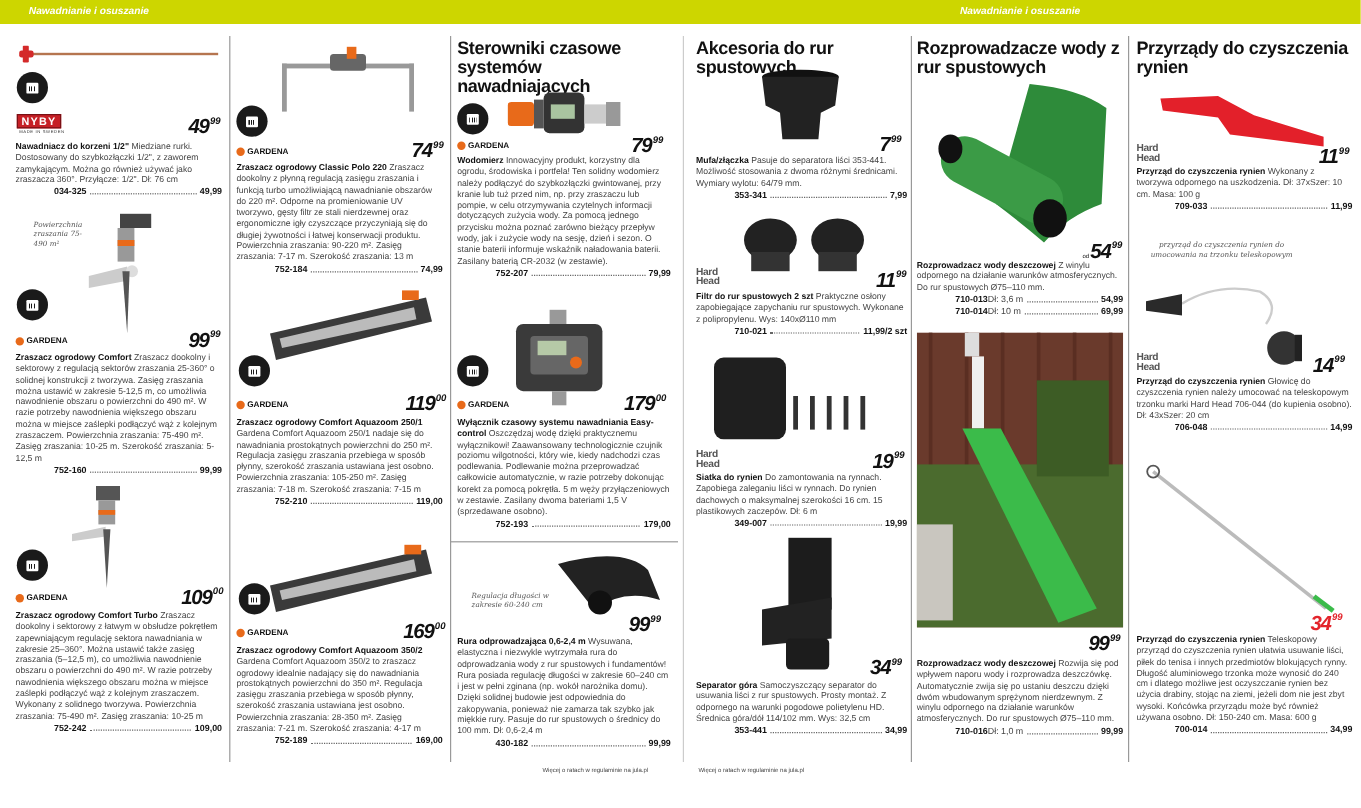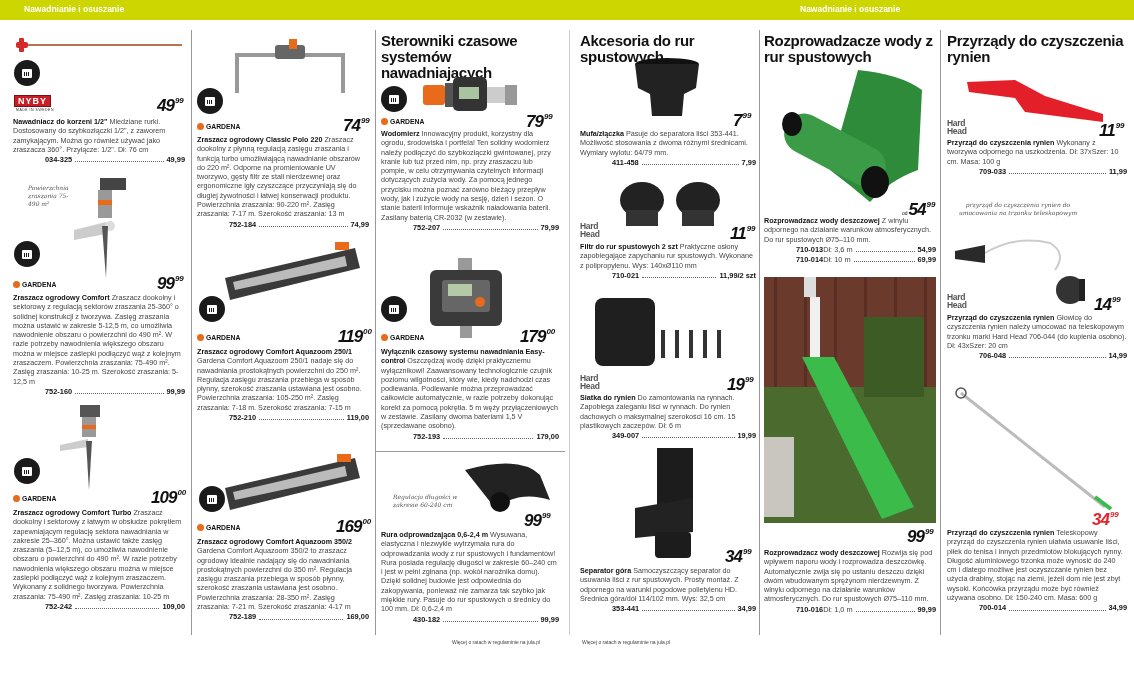--- a/index.html
+++ b/index.html
@@ -1,18 +1,18 @@
 <!DOCTYPE html>
 <html><head>
 <meta charset="utf-8">
 <style>
   * { box-sizing: border-box; margin: 0; padding: 0; }
   html, body { width: 1134px; height: 673px; overflow: hidden; background: #fff; }
   body { font-family: "Liberation Sans", sans-serif; color: #1a1a1a; position: relative; }
-  .topbar { position: absolute; left: 0; top: 0; width: 1134px; height: 20px; background: #cdd600; }
+  .topbar { position: absolute; left: 0; top: 0; width: 1134px; height: 20px; background: #cdd600; font-style: italic; }
   .topbar .hd { position: absolute; top: 4px; font-size: 8.5px; color: #fff; font-weight: bold; }
   .botbar { position: absolute; left: 0; top: 652px; width: 1134px; height: 21px; background: #cdd600; margin-top: 32px; }
   .botbar .pg { position: absolute; top: 5px; font-size: 9px; color: #fff; font-weight: bold; }
   .divider { position: absolute; top: 30px; width: 1px; background: #999; }
   .hdiv { position: absolute; height: 1px; background: #999; }
   .sec-title { font-family: "Liberation Sans", sans-serif; font-weight: bold; font-size: 15px; line-height: 16px; color: #111; letter-spacing: -0.3px; }
   .item { position: absolute; font-size: 7.2px; line-height: 9.3px; color: #333; }
   .item .name { font-weight: bold; color: #111; }
   .item .desc { color: #444; }
   .codeline { display: flex; font-size: 7.4px; font-weight: bold; color: #111; margin-top: 1px; white-space: nowrap; padding-left: 32px; }
@@ -271,21 +271,21 @@
 <div class="sec-title" style="position:absolute;left:580px;top:33px;width:180px">Akcesoria do rur spustowych</div>
 <svg class="img" style="left:632px;top:58px" width="70" height="62">
   <ellipse cx="35" cy="6" rx="32" ry="6" fill="#111"></ellipse>
   <path d="M3,6 L67,6 L64,30 L52,36 L50,58 L20,58 L18,36 L6,30 Z" fill="#222"></path>
 </svg>
 <div class="price" style="left:733px;top:111px"><span>7</span><sup>99</sup></div>
 <div class="item" style="left:580px;top:129px;width:176px">
   <span class="name">Mufa/złączka</span>
   <span class="desc">Pasuje do separatora liści 353-441. Możliwość stosowania z dwoma różnymi średnicami. Wymiary wylotu: 64/79 mm.</span>
   <div class="codeline">
-      <span>411-458</span>
+      <span>353-341</span>
       <span class="dots"></span>
       <span>7,99</span>
     </div>
 </div>
 
 <svg class="img" style="left:618px;top:180px" width="105" height="50">
   <ellipse cx="24" cy="20" rx="22" ry="18" fill="#222"></ellipse>
   <ellipse cx="80" cy="20" rx="22" ry="18" fill="#222"></ellipse>
   <rect x="8" y="30" width="32" height="16" fill="#333"></rect>
   <rect x="64" y="30" width="32" height="16" fill="#333"></rect>

